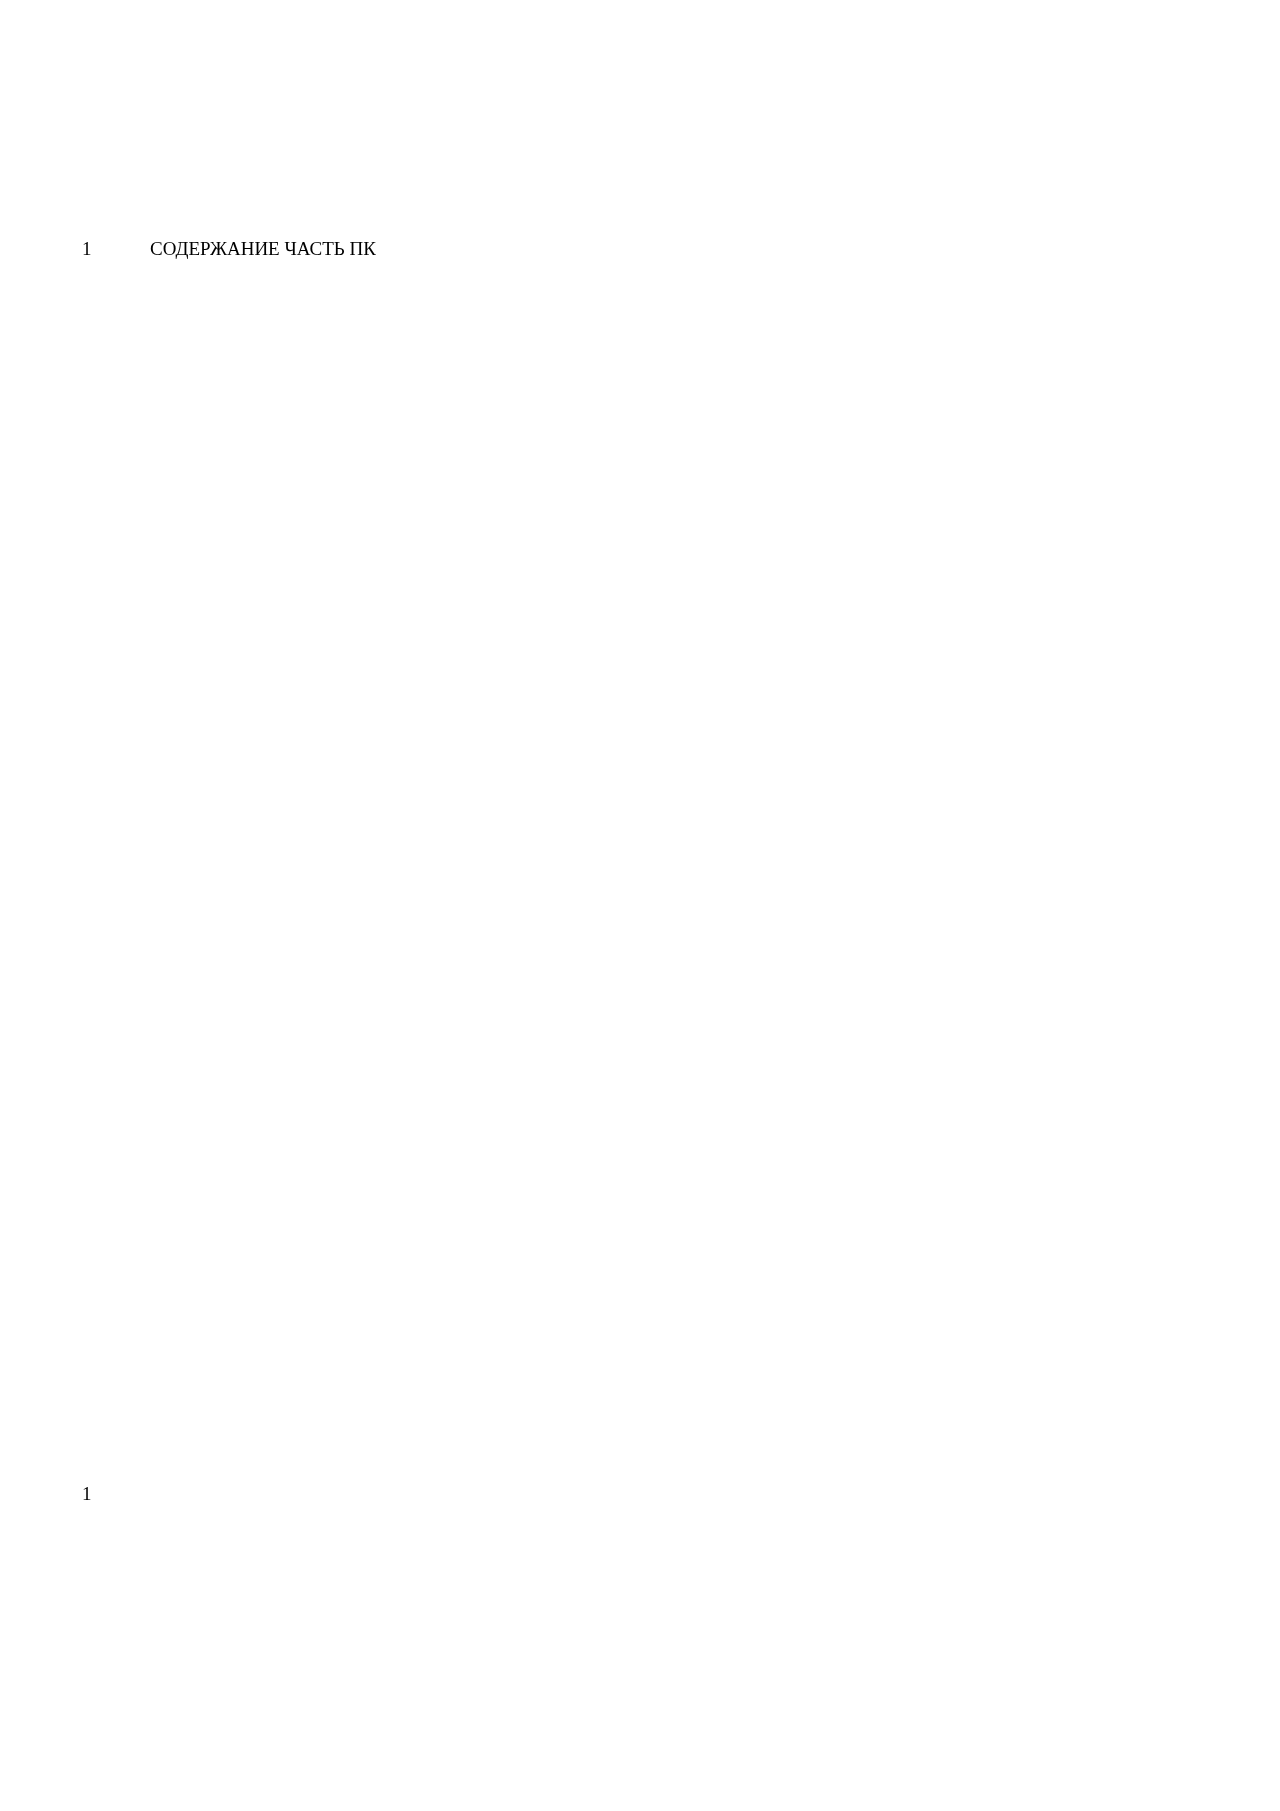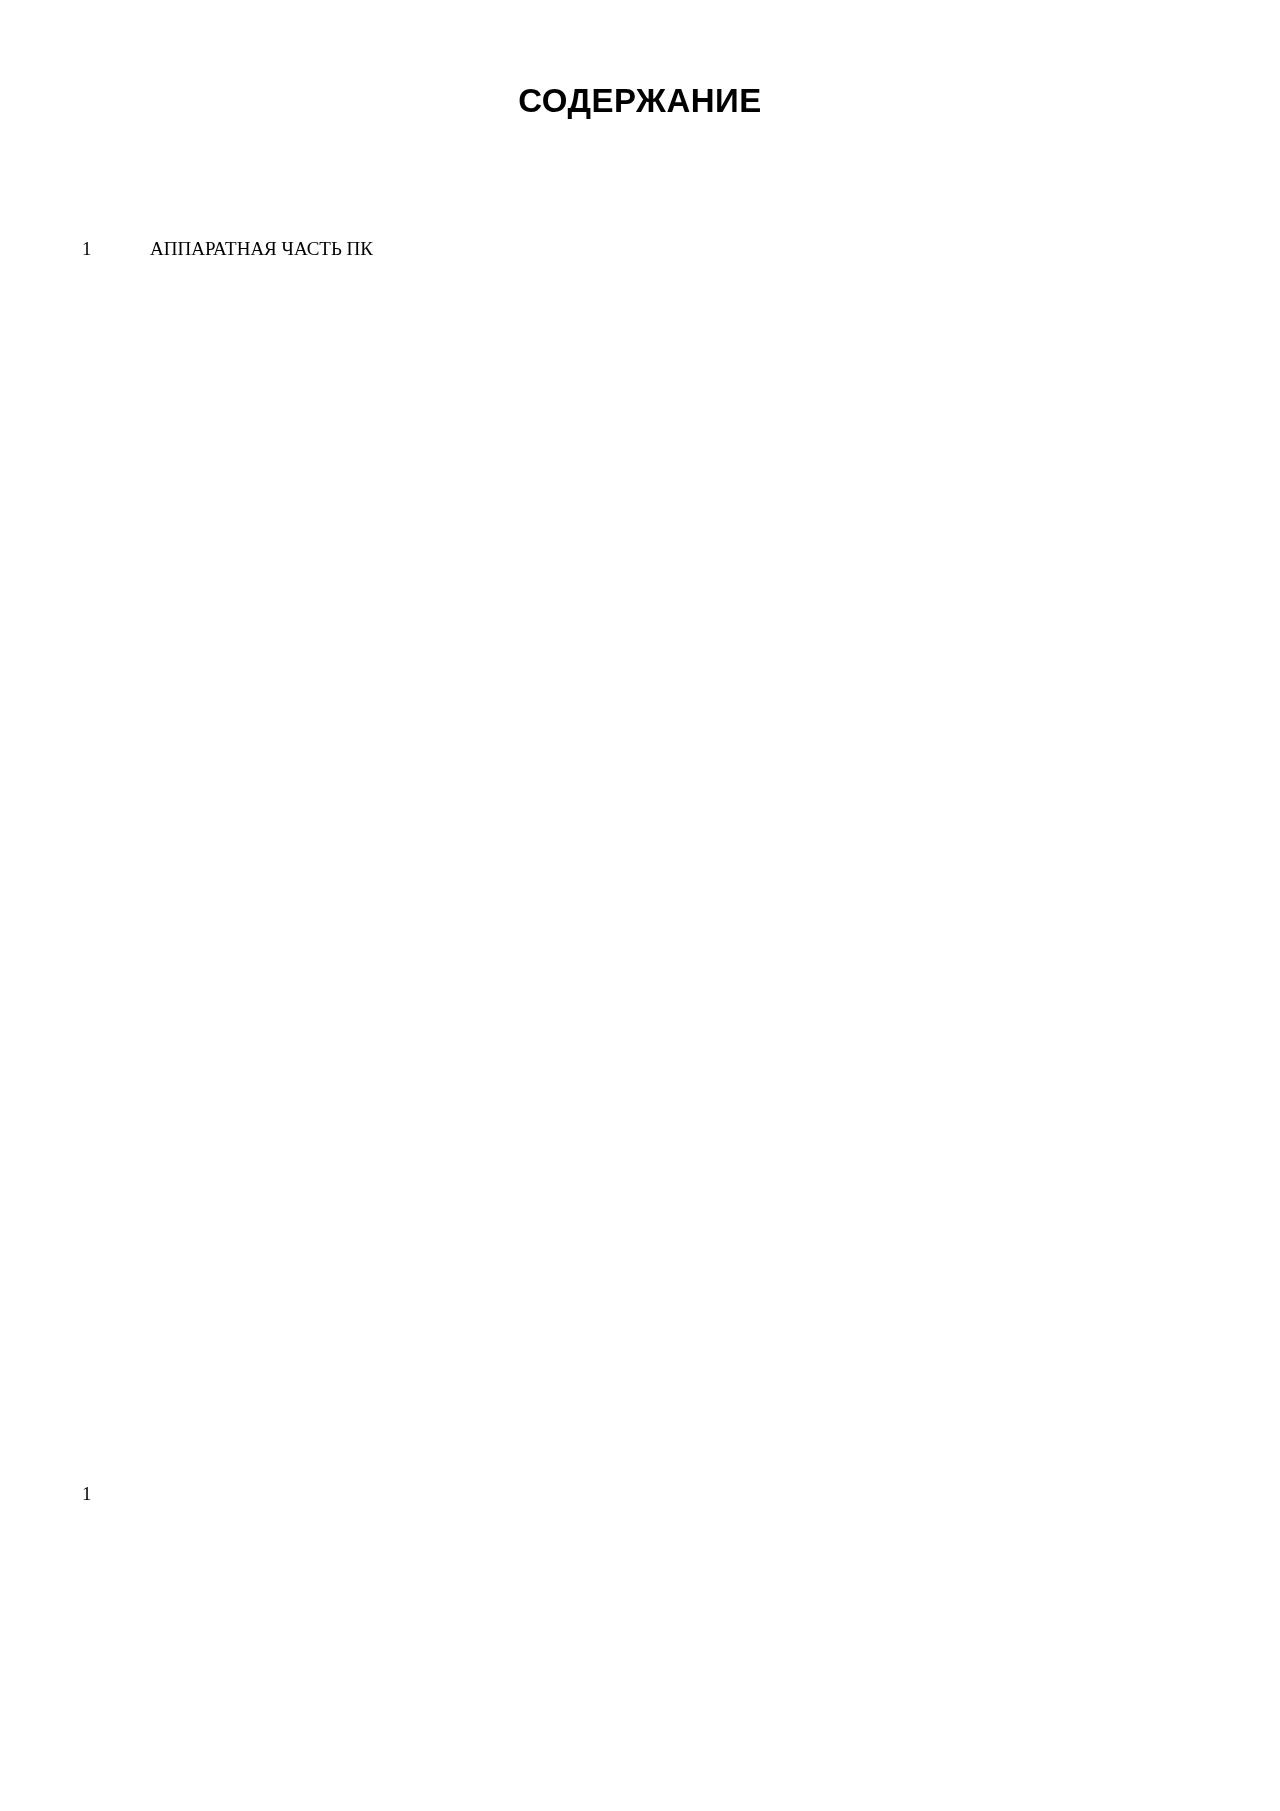--- a/index.html
+++ b/index.html
@@ -70,26 +70,25 @@
     left: 82px;
     top: 1483px;
     font-size: 19px;
   }
 </style>
 </head>
 <body>
 
 <div class="page">
 
-  <h1 class="doc-title">СОДЕРЖАНИЕ</h1>
 
   <div class="toc" id="toc">
       <div class="toc-row">
     <span class="num">1</span>
-        <span class="text">АППАРАТНАЯ ЧАСТЬ ПК</span>
+        <span class="text">СОДЕРЖАНИЕ ЧАСТЬ ПК</span>
         <span class="leader"></span>
         <span class="page">2</span>
   </div>
     </div>
 
   <div class="footer-page-number">1</div>
 
 </div>
 
 </body></html>

